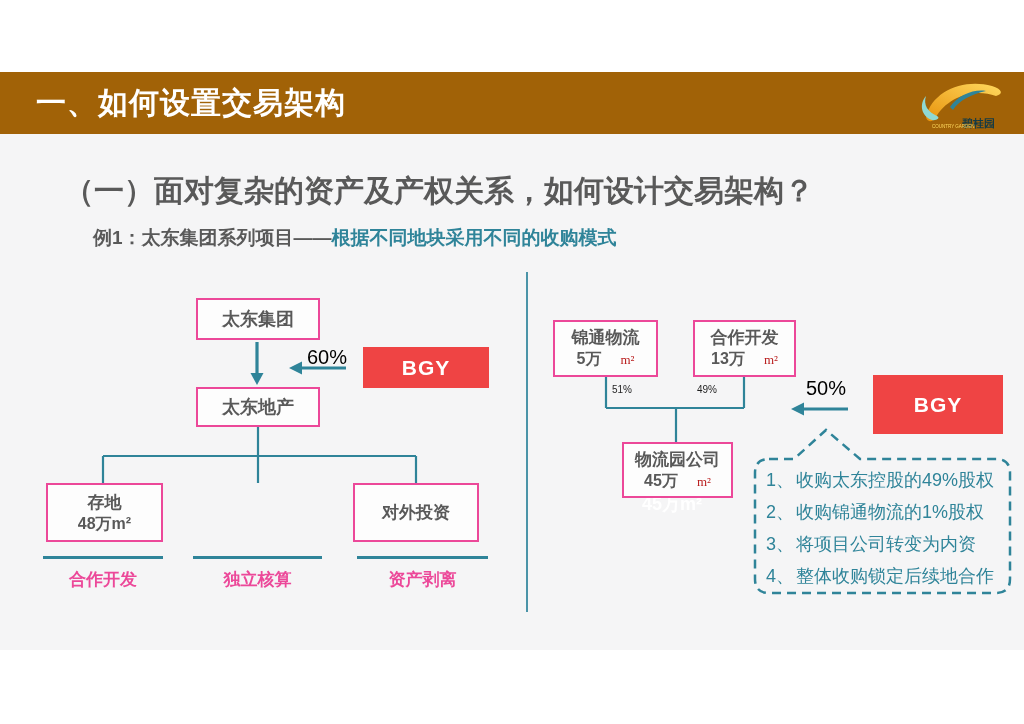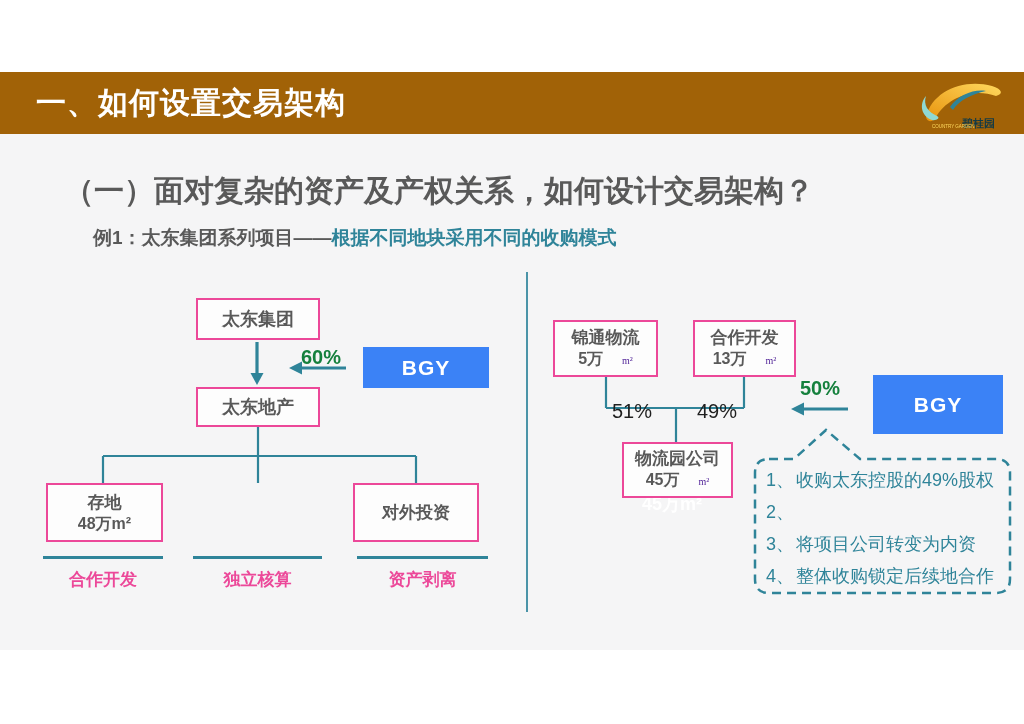--- a/index.html
+++ b/index.html
@@ -24,26 +24,26 @@
   .conn{stroke:#2f8499;stroke-width:2.2;fill:none;}
   .arrow-line{stroke:#2f8499;stroke-width:3.2;}
   .arrow-head{fill:#2f8499;}
   .bubble-path{stroke:#2f8499;stroke-width:2.5;fill:none;stroke-dasharray:9 6;}
   
   .obox{position:absolute;background:#fdfdfd;border:2px solid #ec4899;box-sizing:border-box;
     display:flex;flex-direction:column;align-items:center;justify-content:center;z-index:2;}
   .obox .t1{font-size:17px;font-weight:bold;color:#595959;line-height:22px;}
   .obox .t1.big{font-size:18px;}
   .obox .t2{font-size:16px;font-weight:bold;color:#595959;line-height:20px;}
-  .obox .unit{font-family:"Liberation Serif","DejaVu Serif",serif;font-size:10px;color:#4c1d95;
+  .obox .unit{font-family:"Liberation Serif","DejaVu Serif",serif;font-size:13px;color:#b91c1c;
     font-weight:normal;margin-left:19px;}
-  .bgy-box{position:absolute;background:#3b82f6;display:flex;align-items:center;justify-content:center;
+  .bgy-box{position:absolute;background:#ef4444;display:flex;align-items:center;justify-content:center;
     color:#ffffff;font-size:21px;font-weight:bold;letter-spacing:1px;z-index:2;}
-  .pct-teal{position:absolute;color:#15803d;font-size:20px;font-weight:bold;z-index:2;}
-  .pct-dark{position:absolute;color:#1f1f1f;font-size:20px;z-index:2;margin-top:16px;}
+  .pct-teal{position:absolute;color:#000000;font-size:20px;font-weight:normal;text-align:center;z-index:2;}
+  .pct-dark{position:absolute;color:#1f1f1f;font-size:10px;z-index:2;}
   .uline{position:absolute;height:3px;background:#2f8499;z-index:2;}
   .strategy{position:absolute;color:#ec4899;font-size:17px;font-weight:bold;text-align:center;z-index:2;}
   .watermark{position:absolute;left:598px;top:459px;width:148px;text-align:center;color:#ffffff;
     font-weight:bold;z-index:1;}
   .watermark .w1{font-size:19px;line-height:31px;}
   .watermark .w2{font-size:18px;line-height:28px;}
   .notes{position:absolute;left:766px;top:464px;width:238px;z-index:2;}
   .note-row{display:flex;align-items:center;height:32px;color:#2f8499;font-size:18px;}
   .note-num{width:30px;flex:0 0 30px;}
   .note-text{flex:1;white-space:nowrap;}
@@ -151,20 +151,21 @@
 
   <div class="bgy-box" style="left:873px;top:375px;width:130px;height:59px">BGY</div>
 
   <div class="notes">
     <div class="note-row">
       <span class="note-num">1、</span>
       <span class="note-text">收购太东控股的49%股权</span>
     </div>
     <div class="note-row">
       <span class="note-num">2、</span>
+      <span class="note-text">收购锦通物流的1%股权</span>
     </div>
     <div class="note-row">
       <span class="note-num">3、</span>
       <span class="note-text">将项目公司转变为内资</span>
     </div>
     <div class="note-row">
       <span class="note-num">4、</span>
       <span class="note-text">整体收购锁定后续地合作</span>
     </div>
   </div>

